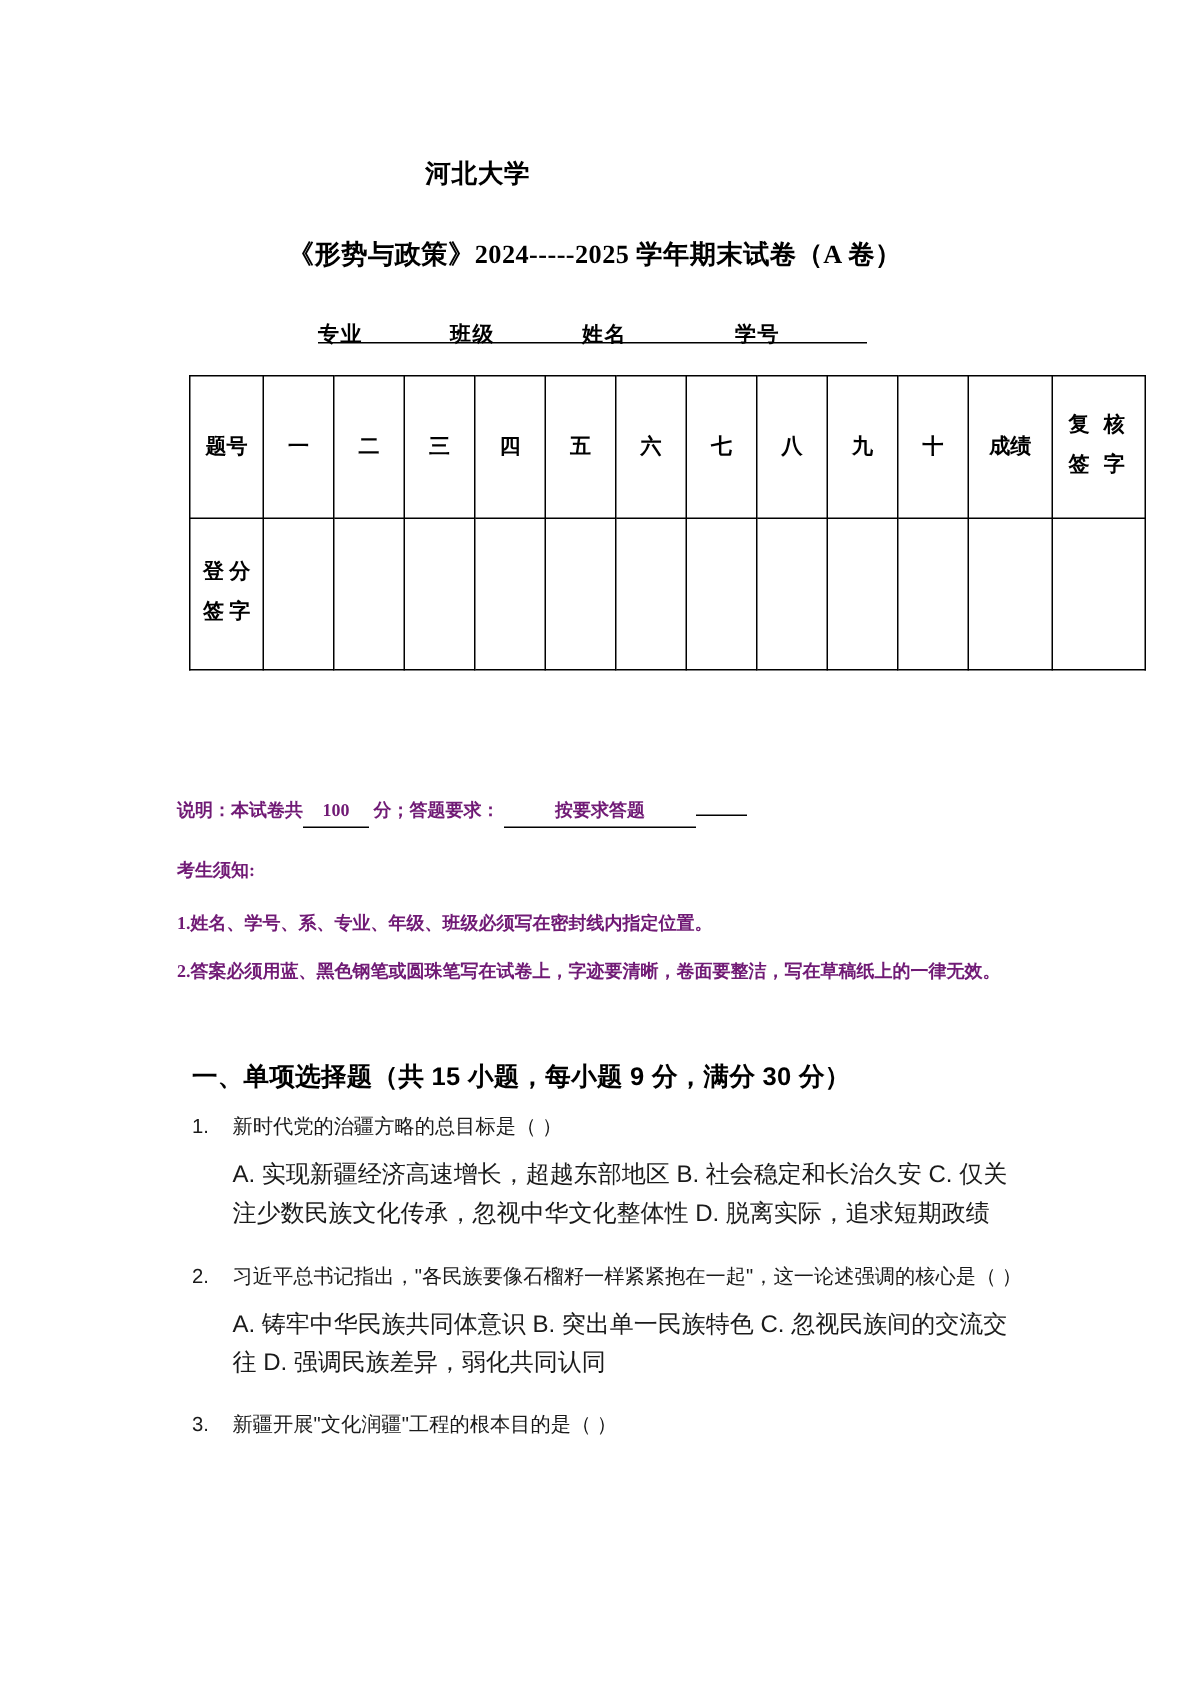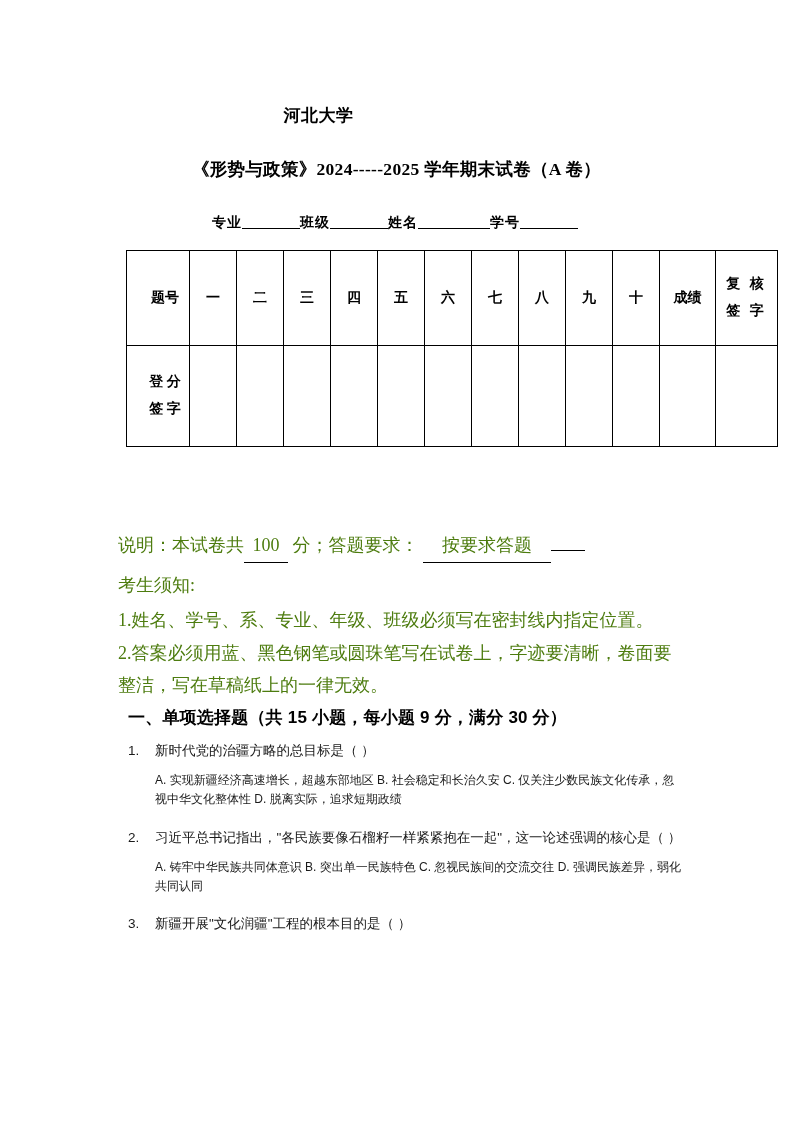--- a/index.html
+++ b/index.html
@@ -49,21 +49,21 @@
   
   .info-line {
     position: absolute;
     left: 212px; top: 214px;
     width: 400px;
     font-family: "Liberation Serif", serif;
     font-weight: bold;
     font-size: 14px;
     white-space: nowrap;
   }
-  .info-line .lbl { letter-spacing: 1px; }
+  .info-line .lbl { letter-spacing: 1px; text-decoration: underline; }
   .info-line .blank {
     display: inline-block;
     border-bottom: 1.3px solid #000;
     vertical-align: -2px;
   }
   .blank-a { width: 58px; }
   .blank-b { width: 58px; }
   .blank-c { width: 72px; }
   .blank-d { width: 58px; }
 
@@ -76,38 +76,38 @@
   }
   .score-table td {
     border: 1.3px solid #000;
     text-align: center;
     vertical-align: middle;
     font-family: "Liberation Serif", serif;
     font-weight: bold;
     font-size: 14px;
     padding: 0;
   }
-  .score-table .c-label  { width: 48px; padding-left: 14px; }
+  .score-table .c-label  { width: 48px; }
   .score-table .c-num    { width: 46px; }
   .score-table .c-score  { width: 55px; }
   .score-table .c-check  { width: 61px; }
   .row-head td { height: 94px; }
   .row-defen td { height: 53px; }
   .row-dengfen td { height: 100px; }
   .two-line span { display: block; line-height: 1.9; }
   .sp { letter-spacing: 3px; }
 
   
   .note {
     position: absolute;
     font-family: "Liberation Serif", serif;
-    font-weight: normal;
-    font-size: 18px;
+    font-weight: bold;
+    font-size: 12px;
     line-height: 1.75;
-    color: #4d7c0f;
+    color: #701a75;
   }
   .note-desc { left: 118px; top: 530px; white-space: nowrap; }
   .note-desc .ul {
     display: inline-block;
     border-bottom: 1.4px solid #000;
     text-align: center;
   }
   .ul-score { width: 44px; }
   .ul-req   { width: 128px; }
   .ul-pad   { display:inline-block; border-bottom:1.4px solid #000; width: 34px; }
@@ -150,21 +150,21 @@
   .q-num {
     position: absolute;
     left: 0; top: 0;
     width: 22px;
     text-align: left;
     font-size: 13.5px;
     color: #1a1a1a;
   }
   .q-options {
     padding-left: 27px;
-    font-size: 12px;
+    font-size: 16px;
     line-height: 1.62;
     color: #1a1a1a;
     margin-bottom: 17px;
   }
 </style>
 </head>
 <body>
 
 <div class="page">
 

